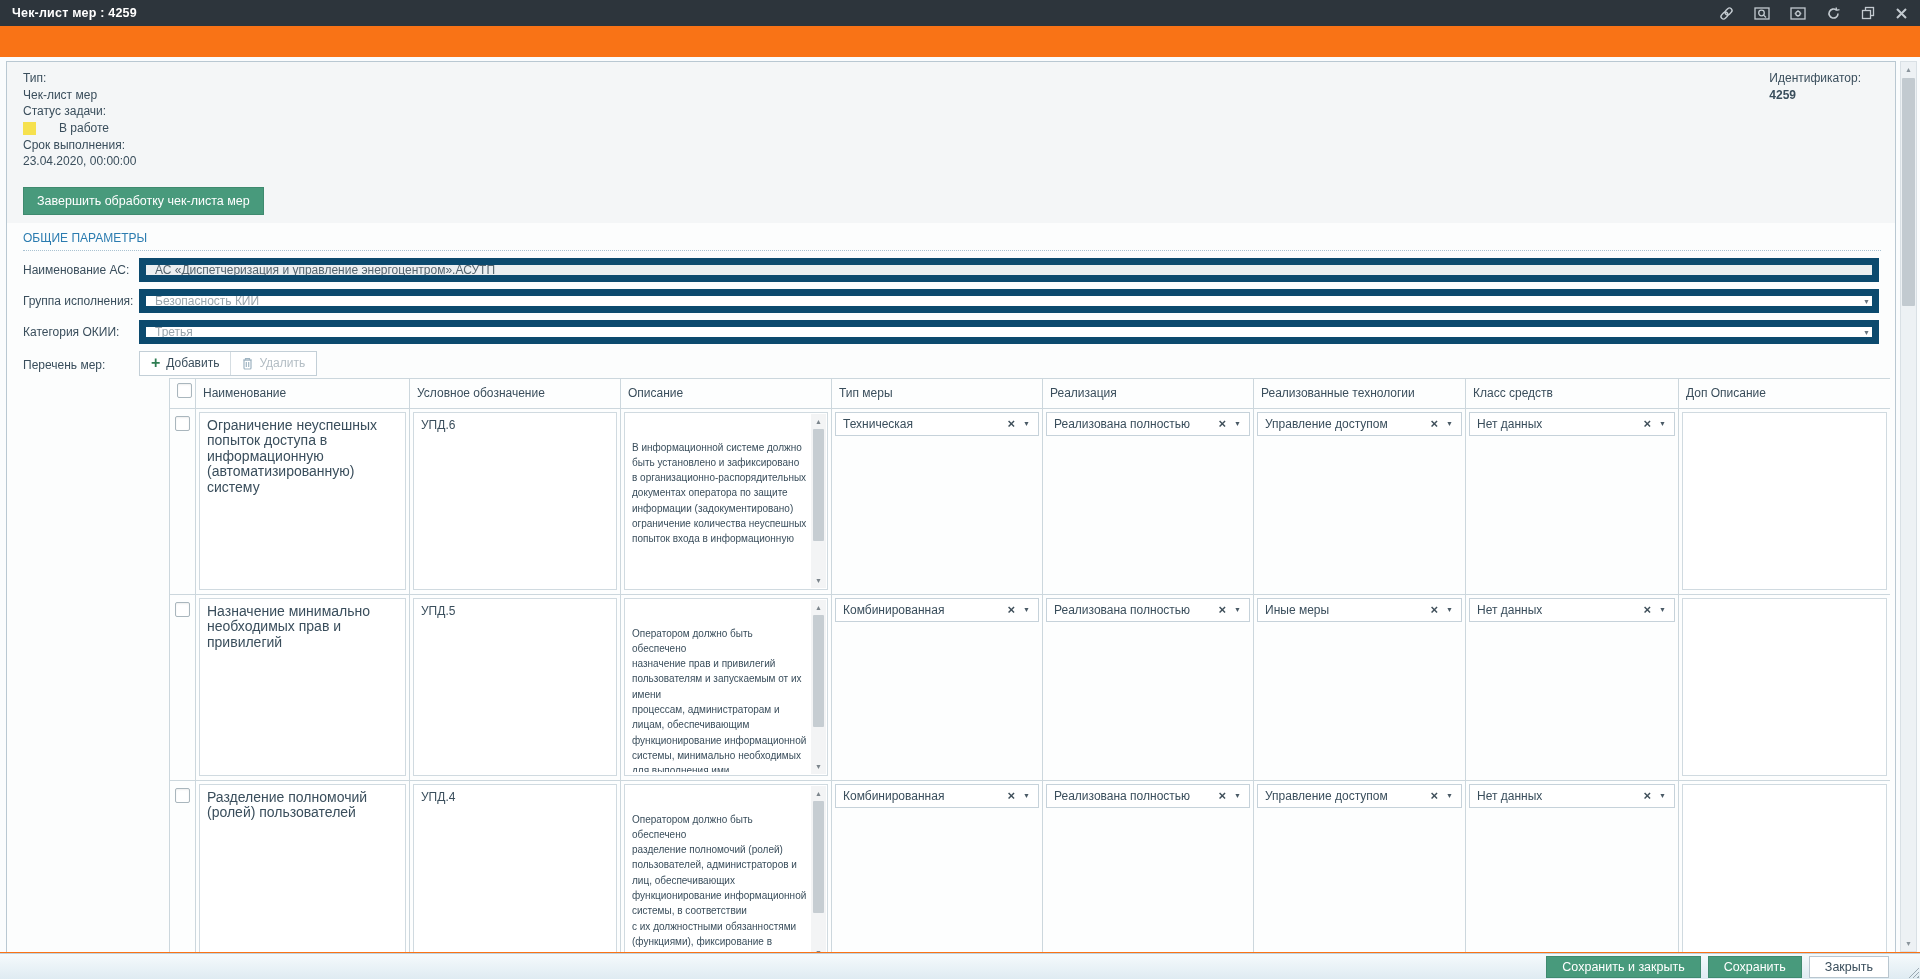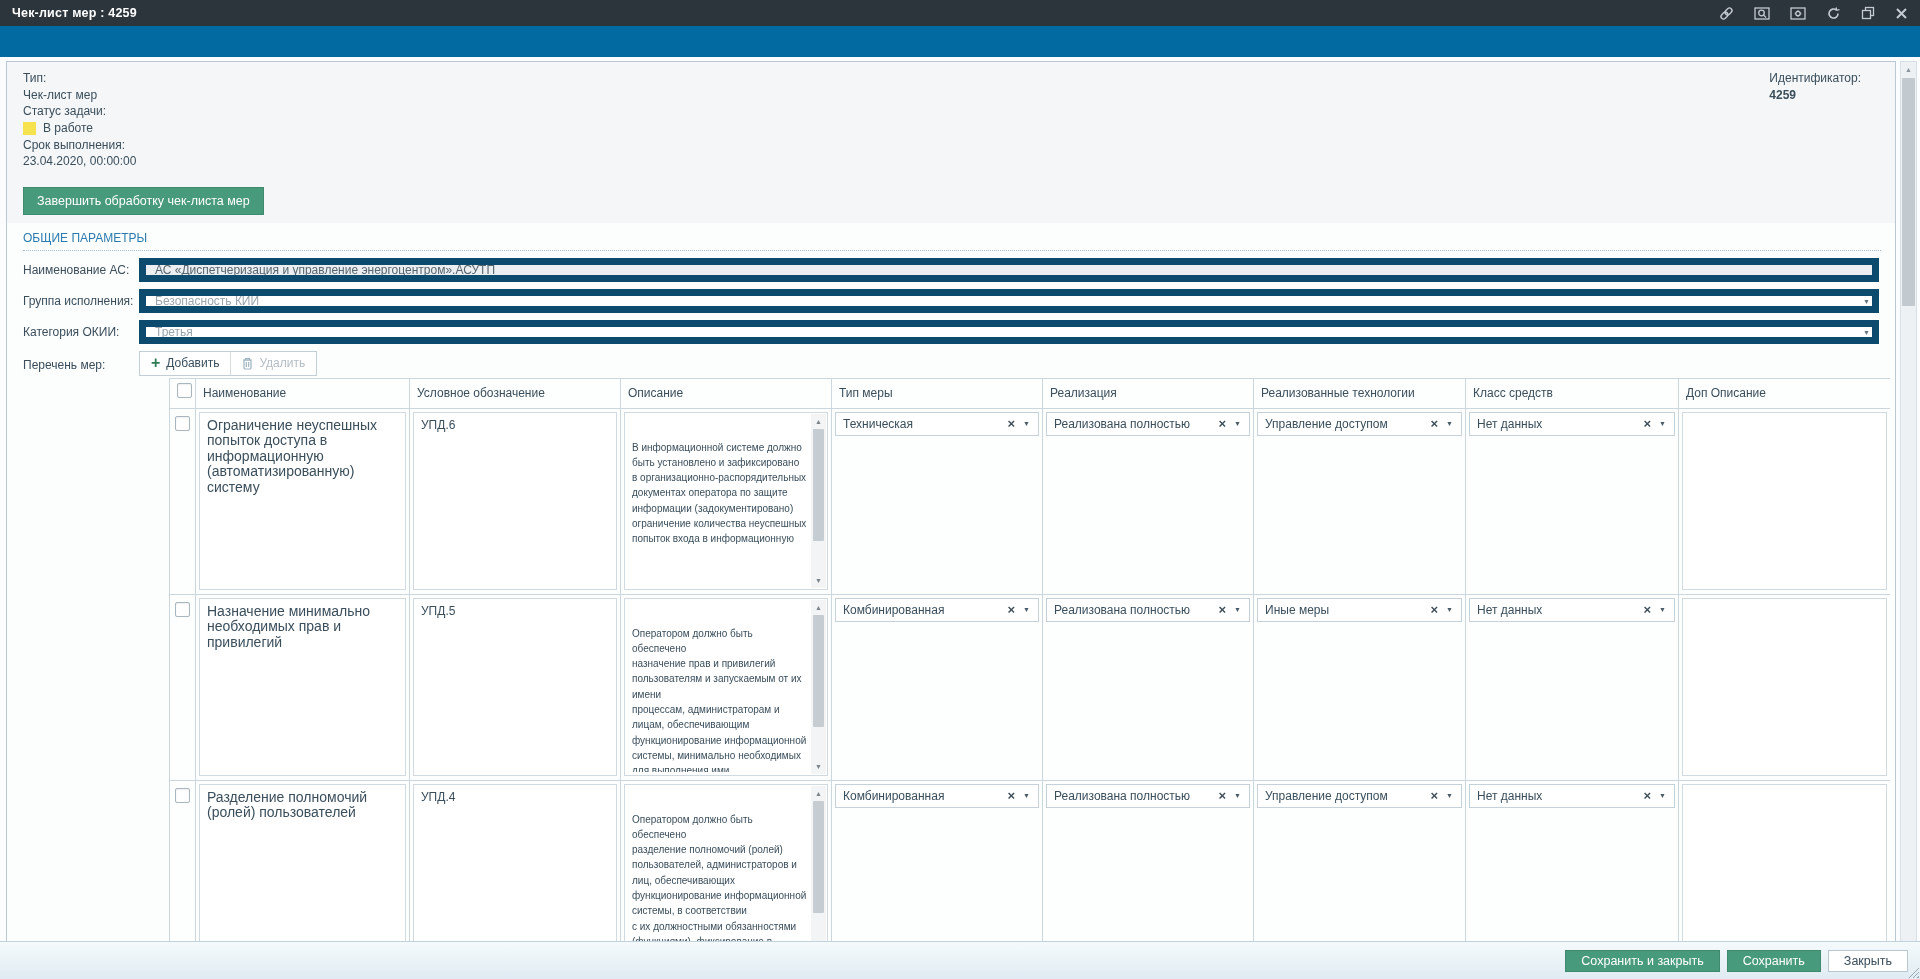--- a/index.html
+++ b/index.html
@@ -1,18 +1,18 @@
 <!DOCTYPE html>
 <html><head>
 <meta charset="utf-8">
 <style>
   * { margin:0; padding:0; box-sizing:border-box; }
   html,body { width:1920px; height:979px; overflow:hidden; }
   body { font-family:"Liberation Sans","DejaVu Sans",sans-serif; background:#fff; }
-  .window { position:relative; width:1920px; height:979px; overflow:hidden; background:#0369a1; }
+  .window { position:relative; width:1920px; height:979px; overflow:hidden; background:#f97316; }
 
   
   .titlebar { height:26px; background:#2d353c; color:#fff; display:flex; align-items:center; padding:0 12px; }
   .titlebar .title { font-size:12.5px; font-weight:bold; letter-spacing:.2px; }
   .title-icons { margin-left:auto; display:flex; gap:20px; align-items:center; }
   .ticon { display:block; cursor:pointer; }
   .ticon svg { display:block; }
 
   
   .tabbar { height:31px; background:#b9d4e2; display:flex; align-items:flex-end; padding-left:5px;margin-top:32px; }
@@ -25,21 +25,21 @@
 
   
   .vscroll { position:absolute; top:4px; right:3px; bottom:0; width:17px; background:#edf1f4; border:1px solid #d9e0e5; }
   .vs-up,.vs-down { position:absolute; left:0; right:0; height:15px; text-align:center; font-size:7px; color:#8a949c; line-height:15px; cursor:pointer; }
   .vs-up { top:0; } .vs-down { bottom:0; }
   .vs-thumb { position:absolute; top:16px; left:1px; right:1px; height:228px; background:#c2cad0; border-radius:1px; cursor:pointer; }
 
   
   .info { position:relative; padding:8px 14px 8px 16px; background:#f4f6f7; }
   .info-line { font-size:12px; color:#3a4e5c; line-height:16.5px; }
-  .status-line { display:flex; align-items:center; gap:7px; height:17px; }
+  .status-line { display:flex; align-items:center; gap:23px; height:17px; }
   .status-swatch { width:13px; height:13px; background:#f6e14e; display:inline-block; }
   .finish-btn { margin-top:17px; display:inline-block; background:#489a7c; color:#fff; font-size:12.5px; padding:6px 13px; border:1px solid #3f8a6f; cursor:pointer; }
   .identifier { position:absolute; top:8px; right:34px; font-size:12px; color:#3a4e5c; line-height:16.5px; }
   .identifier .id-val { font-weight:bold; }
 
   
   .section-title { margin:8px 14px 0 16px; padding-bottom:5px; font-size:12px; color:#2b7cb0; border-bottom:1px dotted #a9c2d1; }
   .frow { display:flex; align-items:center; margin:7px 16px 0; }
   .flabel { width:116px; flex:none; font-size:12px; color:#3a4e5c; }
   .ffield { flex:1; position:relative; }
@@ -74,21 +74,21 @@
   .ds-up,.ds-down { position:absolute; left:0; right:0; height:13px; text-align:center; font-size:7px; color:#7b848b; line-height:13px; cursor:pointer; }
   .ds-up { top:1px; } .ds-down { bottom:1px; }
   .ds-thumb { position:absolute; top:15px; left:2px; right:2px; height:112px; background:#c6cdd2; border-radius:1px; cursor:pointer; }
 
   .combo { margin:3px; height:24px; border:1px solid #c6d2da; display:flex; align-items:center; background:#fff; cursor:pointer; }
   .combo .cval { flex:1; padding:0 7px; font-size:12px; color:#3a4e5c; white-space:nowrap; overflow:hidden; }
   .combo .cx { font-size:13px; font-weight:bold; color:#3f4f5a; padding:0 5px; }
   .combo .ccaret { font-size:7px; color:#4a5a66; padding:0 8px 0 3px; }
 
   
-  .footer { position:absolute; left:0; right:0; bottom:0; height:38px; background:linear-gradient(#f5fafc,#dfebf2); border-top:1px solid #c2d2dc; display:flex; align-items:center; justify-content:flex-end; gap:7px; padding-right:12px; }
+  .footer { position:absolute; left:0; right:0; bottom:0; height:26px; background:linear-gradient(#f5fafc,#dfebf2); border-top:1px solid #c2d2dc; display:flex; align-items:center; justify-content:flex-end; gap:7px; padding-right:31px; }
   .fbtn { height:22px; padding:0 15px; font-size:12.5px; display:flex; align-items:center; cursor:pointer; }
   .fbtn.green { background:#489a7c; color:#fff; border:1px solid #3f8a6f; }
   .fbtn.white { background:#fff; color:#3a4e5c; border:1px solid #b9c6cf; }
   .grip { position:absolute; right:1px; bottom:1px; width:11px; height:11px;
           background:repeating-linear-gradient(135deg, transparent 0 2px, #9aa8b2 2px 3px);
           clip-path:polygon(100% 0, 100% 100%, 0 100%); }
 </style>
 </head>
 <body>
 

